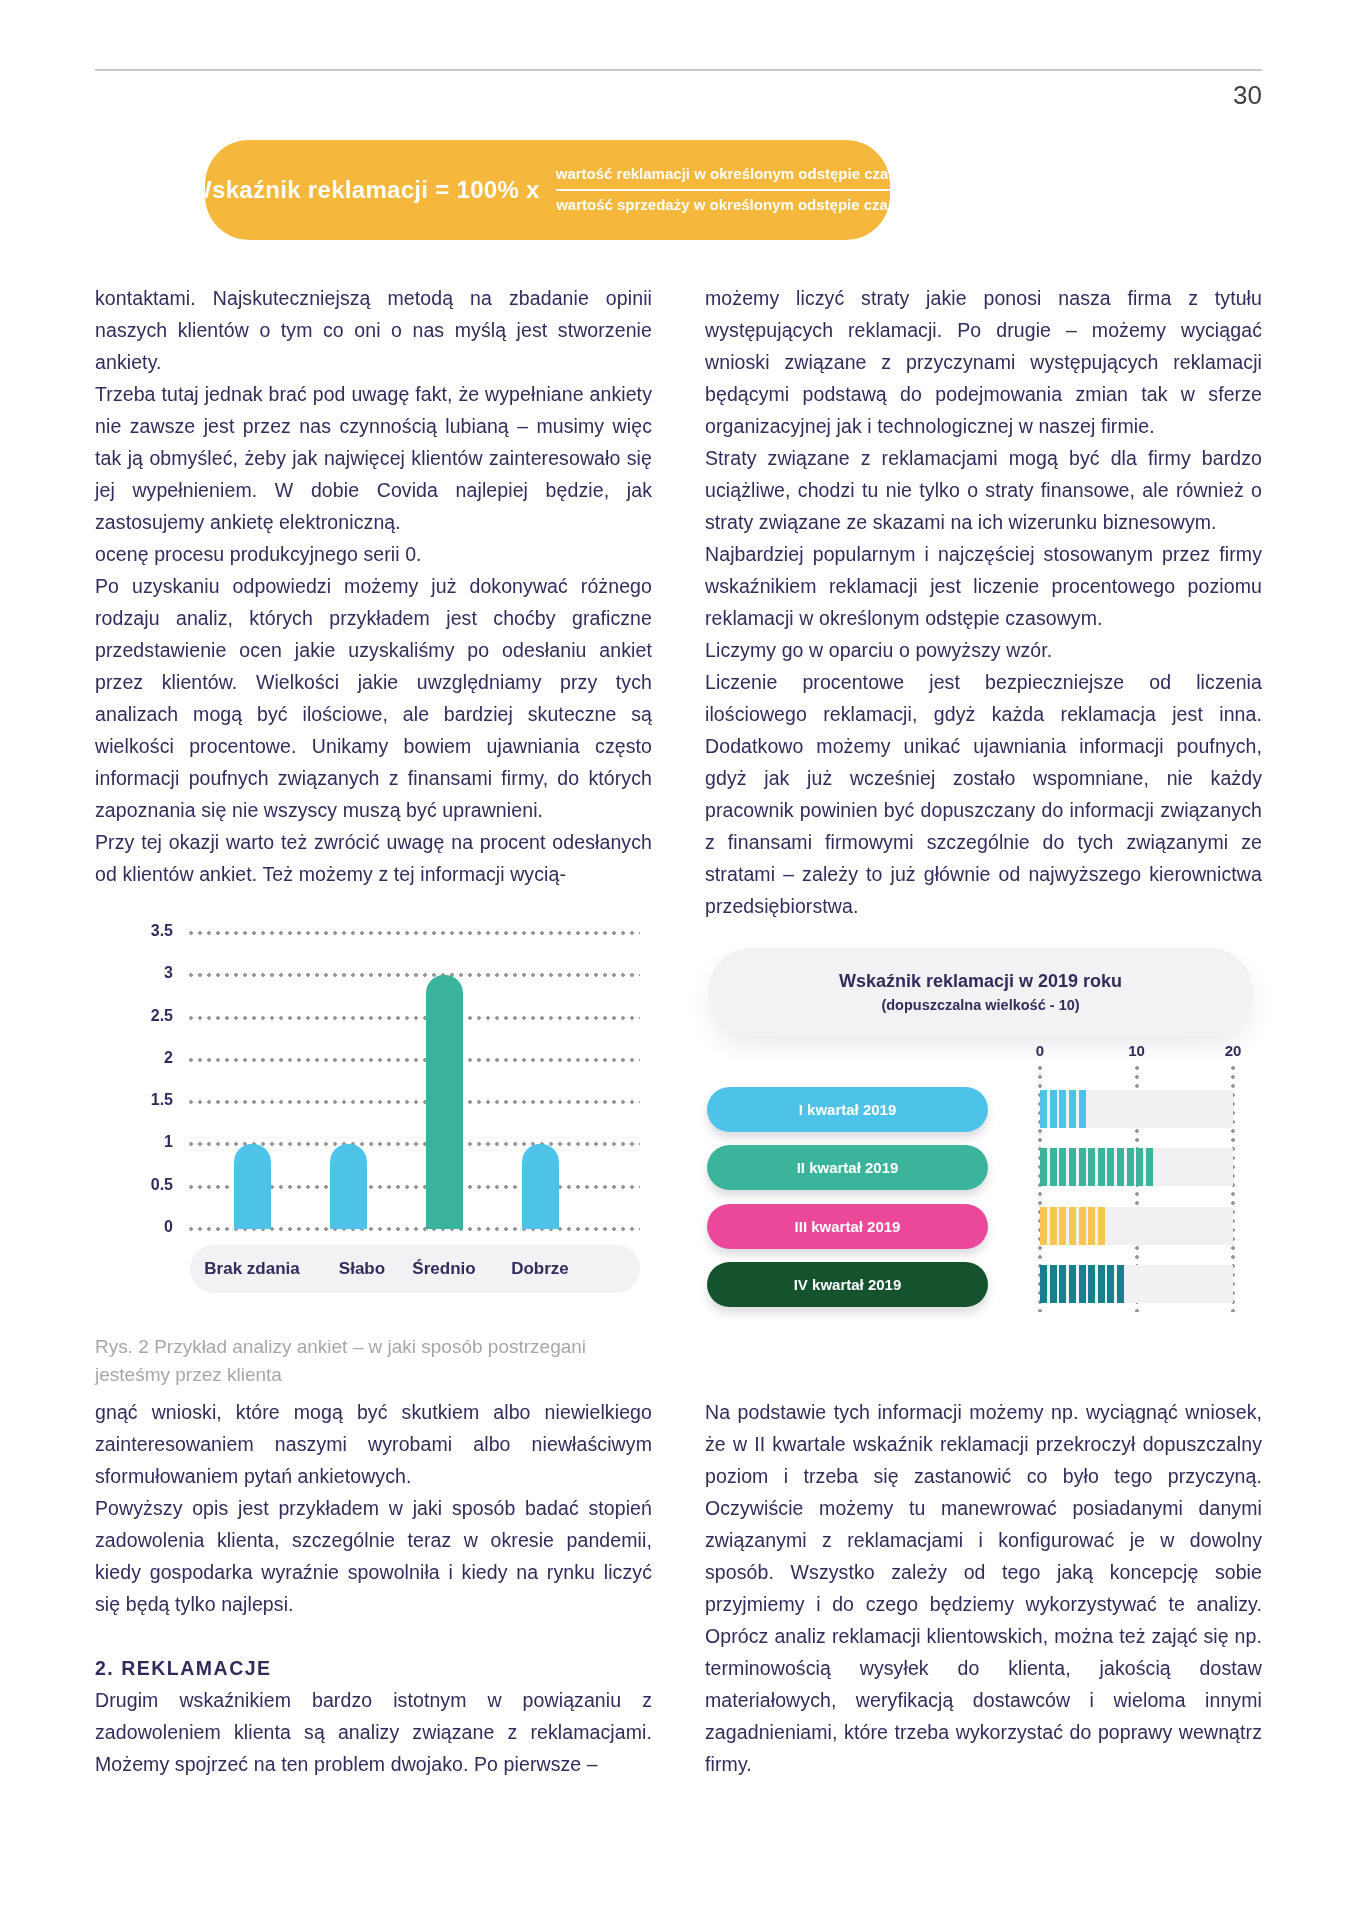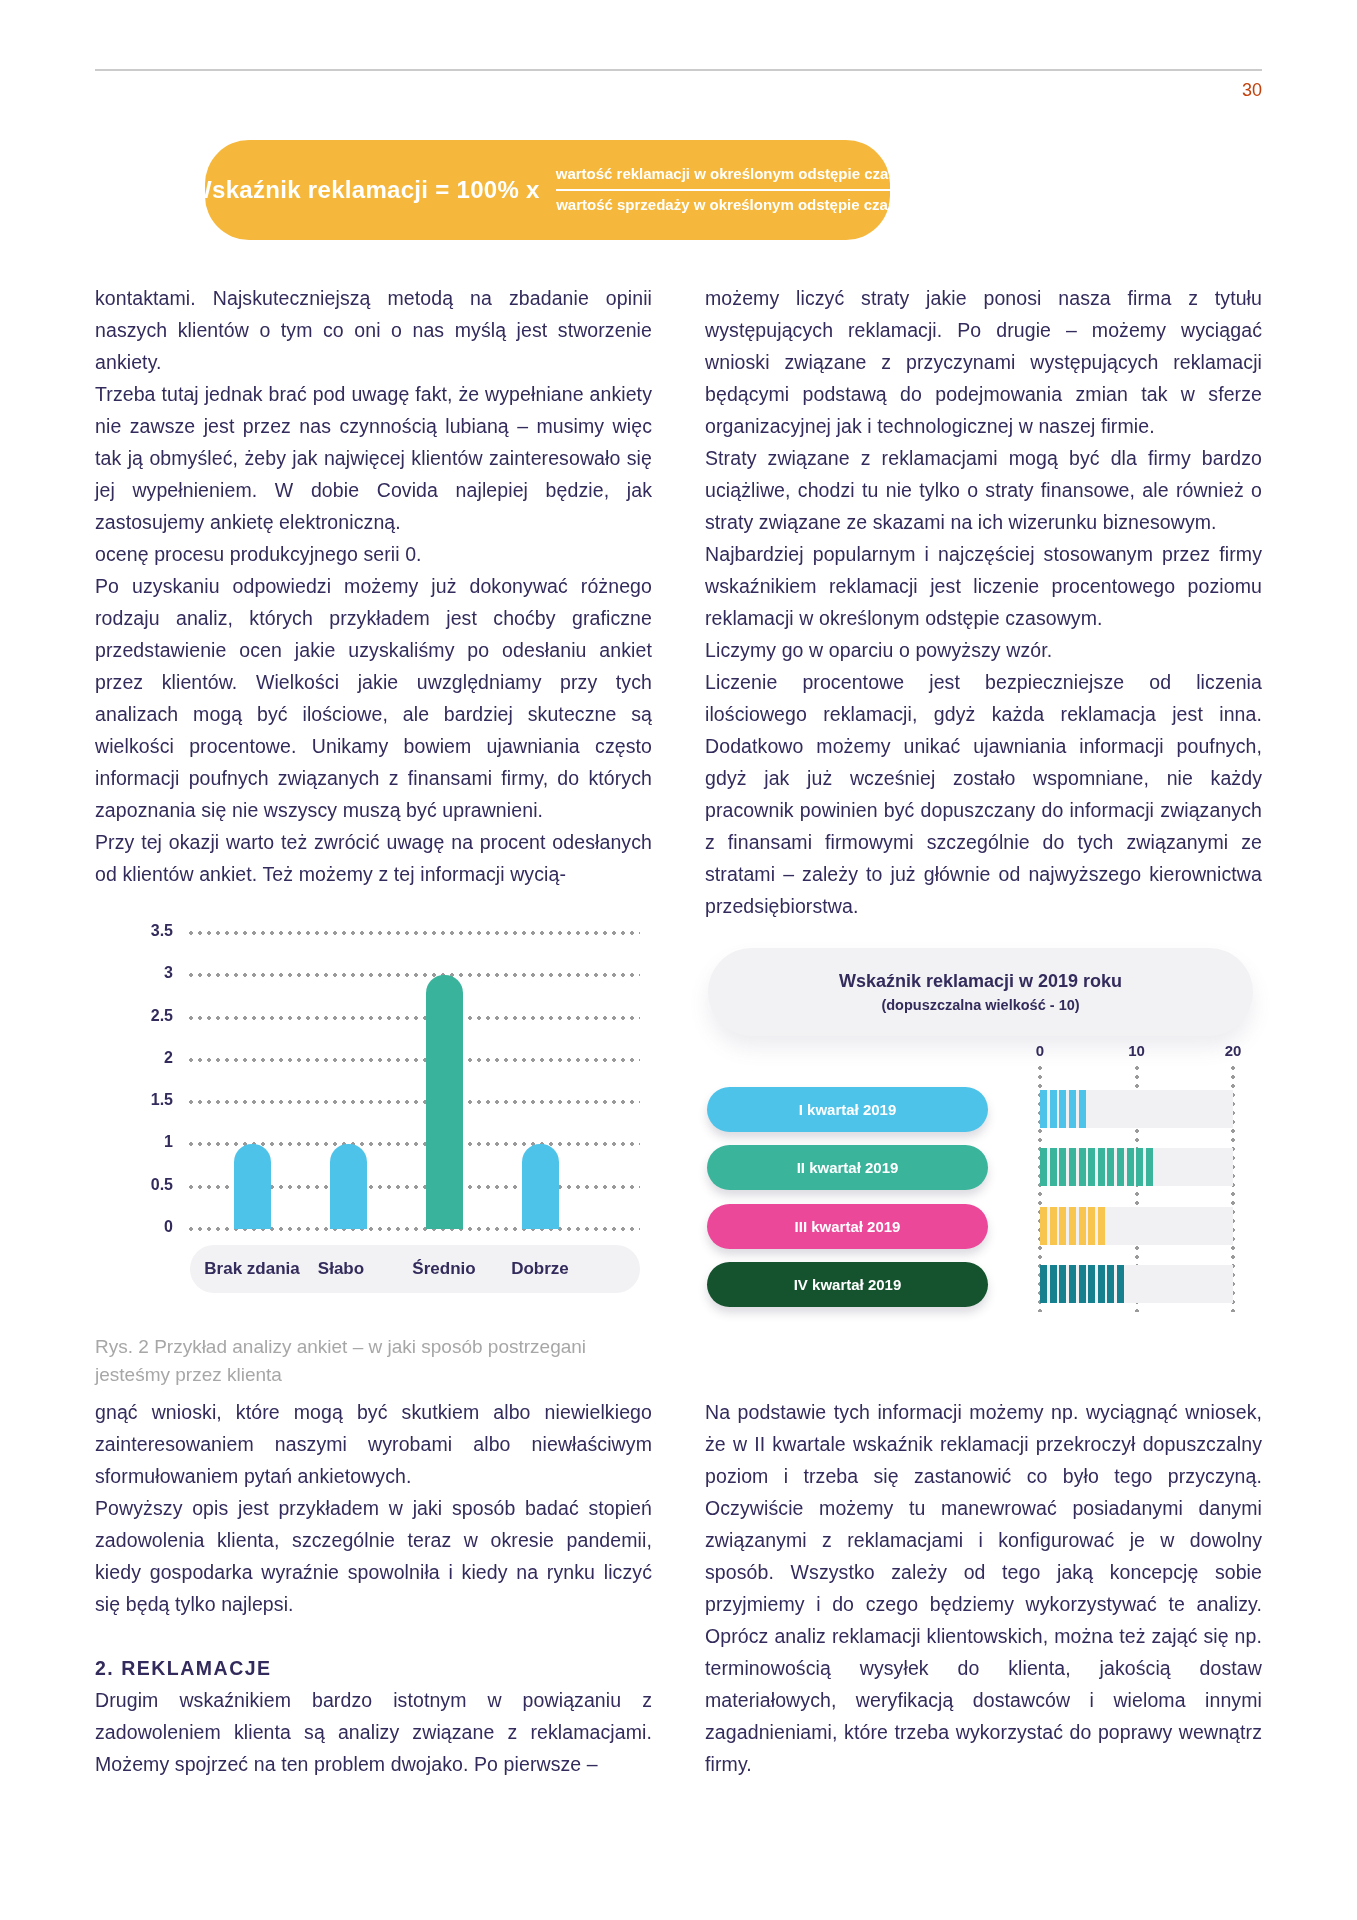--- a/index.html
+++ b/index.html
@@ -1,19 +1,19 @@
 <!DOCTYPE html>
 <html lang="pl"><head>
 <meta charset="utf-8">
 <style>
   html,body{margin:0;padding:0;background:#ffffff;}
   .page{position:relative;width:1357px;height:1920px;background:#ffffff;overflow:hidden;
         font-family:"Liberation Sans", sans-serif;}
   .rule{position:absolute;left:95px;top:69px;width:1167px;height:2px;background:#cbcbcb;}
-  .pagenum{position:absolute;top:80px;right:95px;color:#c2410c;font-size:18px;}
+  .pagenum{position:absolute;top:80px;right:95px;color:#404040;font-size:26px;}
 
   
   .banner{position:absolute;left:205px;top:140px;width:685px;height:100px;background:#F5B83C;
           border-radius:44px;display:flex;align-items:center;justify-content:center;gap:16px;color:#fff;}
   .banner-lhs{font-size:24px;font-weight:bold;letter-spacing:.3px;white-space:nowrap;}
   .fraction{font-size:15px;font-weight:bold;text-align:center;line-height:1.25;white-space:nowrap;}
   .fraction .num{border-bottom:2px solid #fff;padding-bottom:5px;margin-bottom:5px;}
 
   
   .coltext{position:absolute;width:557px;color:#332B5B;font-size:19.5px;line-height:32px;
@@ -108,21 +108,21 @@
       <div class="f2-ylab" style="top: 260.714px;">0.5</div>
       <div class="hdots f2-grid" style="top: 269.714px;"></div>
       <div class="f2-ylab" style="top: 303px;">0</div>
       <div class="hdots f2-grid" style="top: 312px;"></div>
       <div class="f2-bar" style="left: 138.5px; top: 229.429px; height: 84.5714px; background: rgb(77, 195, 234);"></div>
       <div class="f2-bar" style="left: 234.5px; top: 229.429px; height: 84.5714px; background: rgb(77, 195, 234);"></div>
       <div class="f2-bar" style="left: 330.5px; top: 60.2857px; height: 253.714px; background: rgb(57, 179, 155);"></div>
       <div class="f2-bar" style="left: 426.5px; top: 229.429px; height: 84.5714px; background: rgb(77, 195, 234);"></div>
       <div class="f2-pill"></div>
       <div class="f2-cat" style="left: 97px;">Brak zdania</div>
-      <div class="f2-cat" style="left: 186px;">Słabo</div>
+      <div class="f2-cat" style="left: 207px;">Słabo</div>
       <div class="f2-cat" style="left: 289px;">Średnio</div>
       <div class="f2-cat" style="left: 385px;">Dobrze</div>
     </div>
 
   <div class="fig3">
     <div class="f3-header">
       <div class="f3-title">Wskaźnik reklamacji w 2019 roku</div>
       <div class="f3-sub">(dopuszczalna wielkość - 10)</div>
     </div>
   <div class="f3-xlab" style="left: 315px;">0</div>

